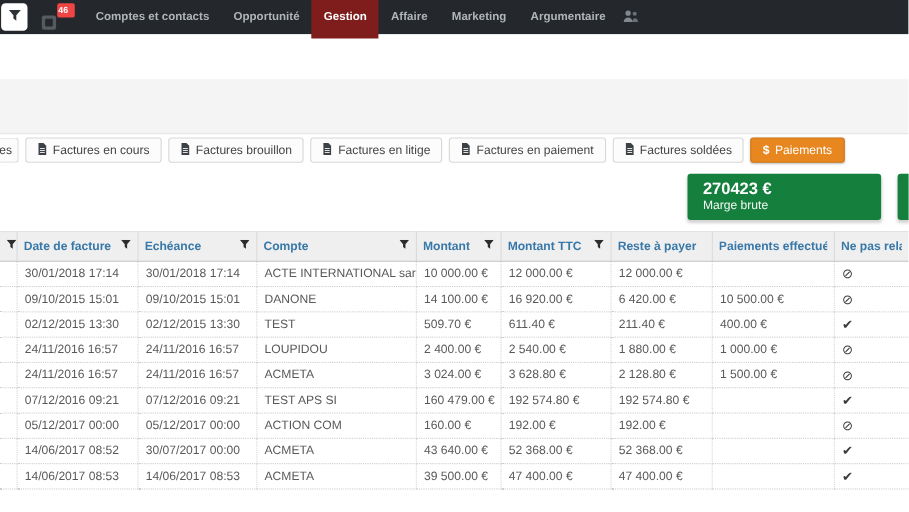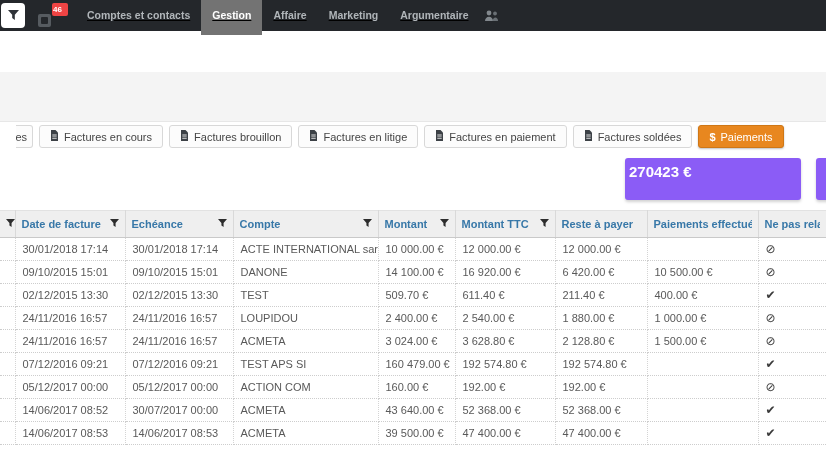--- a/index.html
+++ b/index.html
@@ -11,43 +11,43 @@
 
   
   .navbar { position:relative; height:31px; background:#24272b; display:flex; align-items:flex-start; z-index:5; }
   .filter-btn { width:24px; height:25px; margin:3px 0 0 1px; background:#fff; border-radius:4px;
                 display:flex; align-items:center; justify-content:center; cursor:pointer; }
   .apps { position:relative; width:30px; height:28px; margin:2px 0 0 13px; cursor:pointer; }
   .apps-chip { position:absolute; left:0; bottom:3px; width:13px; height:13px; background:#565b60; border-radius:2px; }
   .apps-chip:after { content:""; position:absolute; inset:3px; background:#24272b; border-radius:1px; }
   .apps-badge { position:absolute; right:0; top:1px; min-width:16px; height:13px; background:#ef4444; border-radius:2px;
                 color:#fff; font-size:8px; font-weight:bold; line-height:13px; text-align:left; padding:0 1px; }
-  .nav-items { display:flex; margin-left:8px;text-decoration:underline; }
+  .nav-items { display:flex; margin-left:8px; }
   .nav-item { padding:0 11px; line-height:31px; height:31px; font-size:10.5px; font-weight:bold;
               color:#b0b5b9; cursor:pointer; white-space:nowrap; }
-  .nav-item.active { background:#737373; color:#fff; height:35px; }
+  .nav-item.active { background:#7f1d1d; color:#fff; height:35px; }
   .nav-people { margin:8px 0 0 4px; cursor:pointer; }
 
   
   .band { position:absolute; top:72px; left:0; width:826px; height:50px;
           background:#f4f4f4; border-bottom:1px solid #e7e7e7; }
 
   
-  .tabs { position:absolute; top:125px; left:0; display:flex; gap:6px; align-items:center;margin-left:16px; }
+  .tabs { position:absolute; top:125px; left:0; display:flex; gap:6px; align-items:center; }
   .tab { height:23px; border:1px solid #d8d8d8; border-radius:3px; background:#fcfcfc;
          padding:0 10px; font-size:11px; color:#454545; display:flex; align-items:center; gap:5px;
          cursor:pointer; white-space:nowrap; }
   .tab-partial { width:17px; padding:0 5px 0 0; border-left:none; border-radius:0 3px 3px 0;
                  justify-content:flex-end; overflow:hidden; }
   .tab.active { background:#e8871f; border-color:#cf7716; color:#fff; box-shadow:0 1px 2px rgba(0,0,0,0.25); }
   .dollar { font-weight:bold; font-size:11px; }
 
   
-  .card { position:absolute; top:158px; height:42px; background:#8b5cf6; border-radius:3px;
-          box-shadow:0 2px 3px rgba(0,0,0,0.18); color:#fff; padding:4px 4px; cursor:pointer; }
+  .card { position:absolute; top:158px; height:42px; background:#15803d; border-radius:3px;
+          box-shadow:0 2px 3px rgba(0,0,0,0.18); color:#fff; padding:4px 14px; cursor:pointer; }
   .card1 { left:625px; width:176px; }
   .card2 { left:816px; width:40px; }
   .card-value { font-size:15px; font-weight:bold; line-height:19px; }
   .card-label { font-size:11px; opacity:0.95; line-height:13px; }
 
   
   .grid { position:absolute; top:210px; left:0; width:826px; border-collapse:collapse;
           table-layout:fixed; background:#fff; }
   .grid th { background:#efefef; height:27px; border-top:1px solid #e2e2e2; border-right:1px solid #d9d9d9;
              border-bottom:1px solid #c9c9c9; padding:0 6px; text-align:left;
@@ -71,20 +71,21 @@
           <path d="M0 0h10L6.2 4.4V9L3.8 7.2V4.4Z" fill="#2f3338"></path>
         </svg>
     </span>
   </div>
   <div class="apps">
     <span class="apps-chip"></span>
     <span class="apps-badge">46</span>
   </div>
   <div class="nav-items">
     <div class="nav-item">Comptes et contacts</div>
+    <div class="nav-item">Opportunité</div>
     <div class="nav-item active">Gestion</div>
     <div class="nav-item">Affaire</div>
     <div class="nav-item">Marketing</div>
     <div class="nav-item">Argumentaire</div>
   </div>
   <div class="nav-people">
     <svg width="15" height="13" viewBox="0 0 15 13">
       <circle cx="5" cy="4" r="2.4" fill="#82888d"></circle>
       <path d="M1 12c0-2.6 1.8-4.2 4-4.2S9 9.4 9 12Z" fill="#82888d"></path>
       <circle cx="11" cy="4.5" r="1.9" fill="#6a7075"></circle>
@@ -134,20 +135,21 @@
     <span>Factures soldées</span>
   </div>
   <div class="tab active">
     <span class="dollar">$</span>
     <span>Paiements</span>
   </div>
 </div>
 
 <div class="card card1">
   <div class="card-value">270423 €</div>
+  <div class="card-label">Marge brute</div>
 </div>
 <div class="card card2"></div>
 
 <table class="grid">
   <colgroup>
     <col style="width:15px">
       <col style="width:110px">
       <col style="width:108px">
       <col style="width:145px">
     <col style="width:77px">

